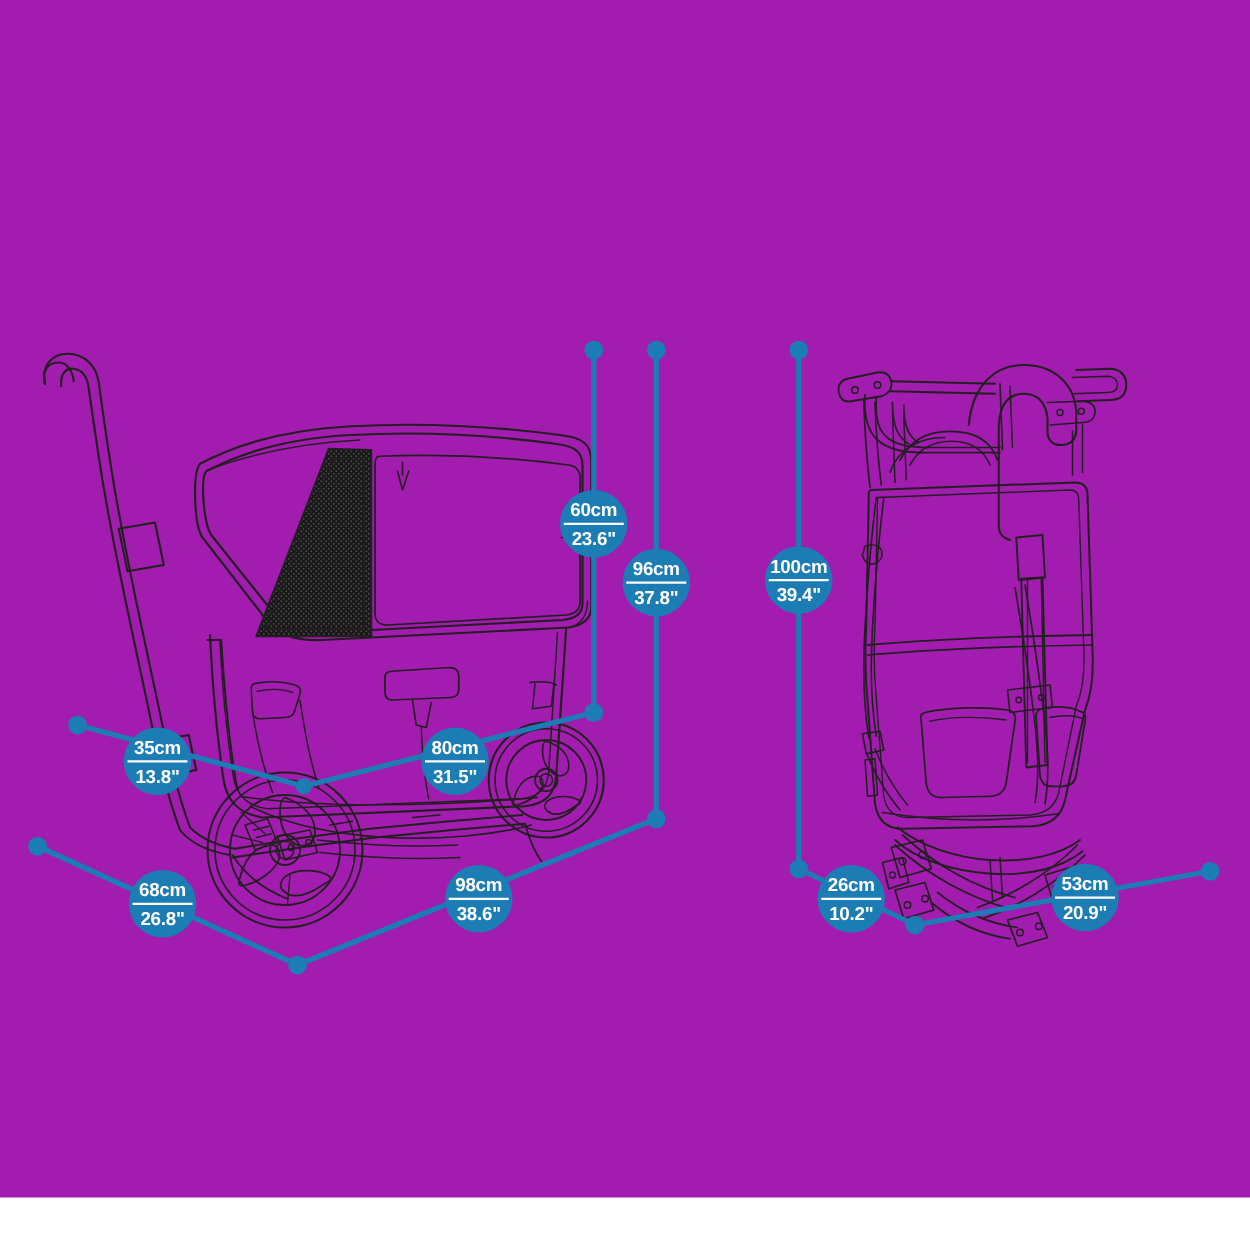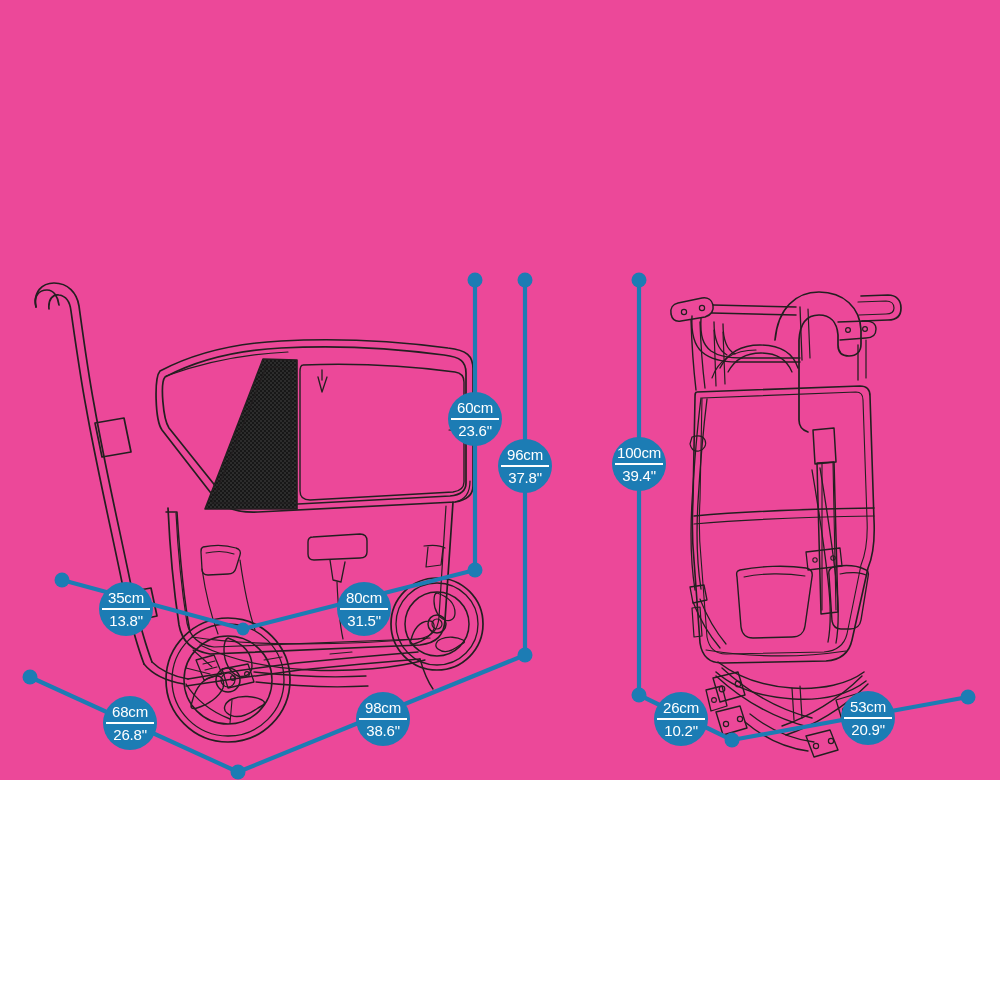--- a/index.html
+++ b/index.html
@@ -9,22 +9,23 @@
   }
   body {
     width: 1000px;
     height: 1000px;
     font-family: "Liberation Sans", sans-serif;
     overflow: hidden;
   }
   #stage {
     position: relative;
     width: 1000px;
-    height: 780px;
-    background: #ec4899;
+    height: 958px;
+    background: #a21caf;
+    font-weight: bold;
   }
   #diagram {
     position: absolute;
     left: 0;
     top: 0;
     width: 1000px;
     height: 1000px;
   }
   .badge-text {
     font-family: "Liberation Sans", sans-serif;

